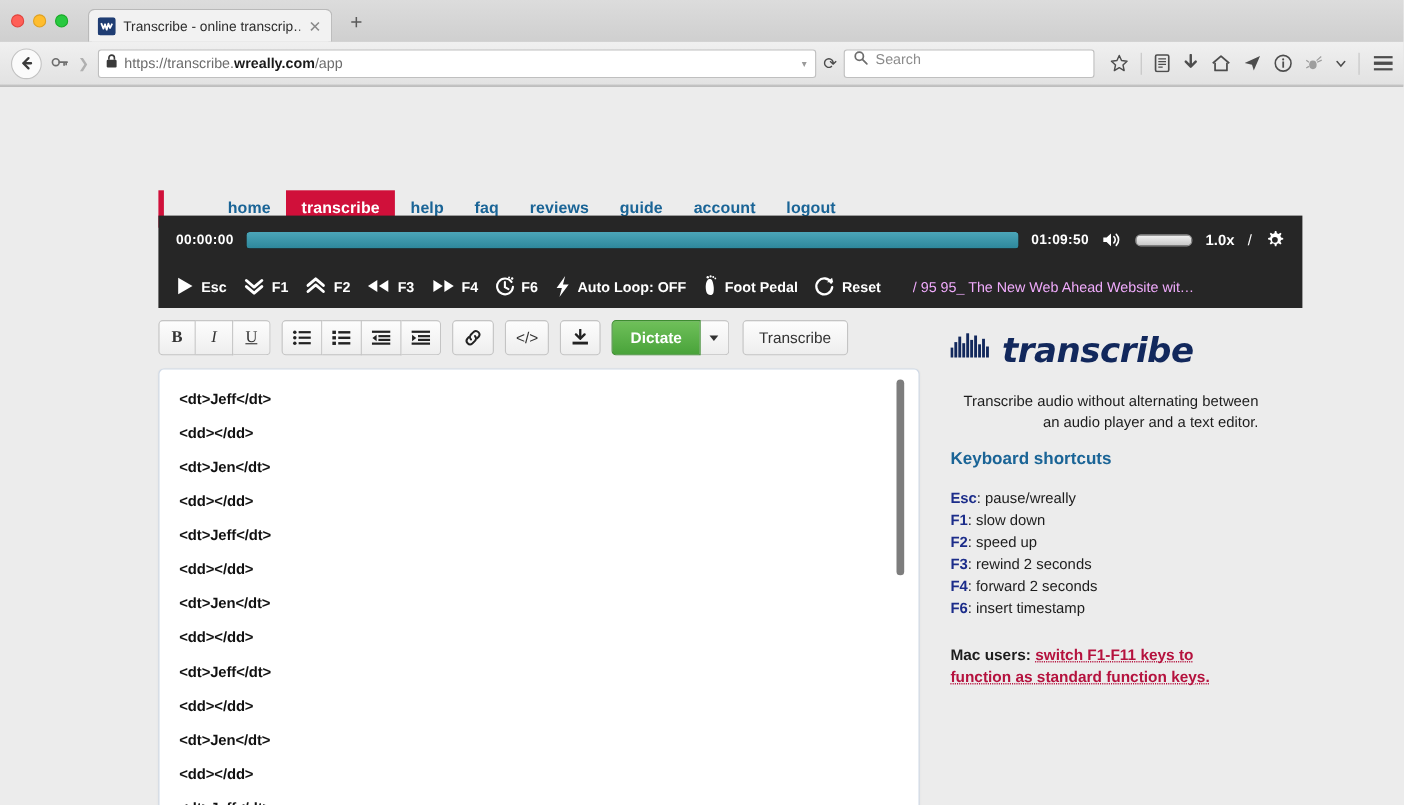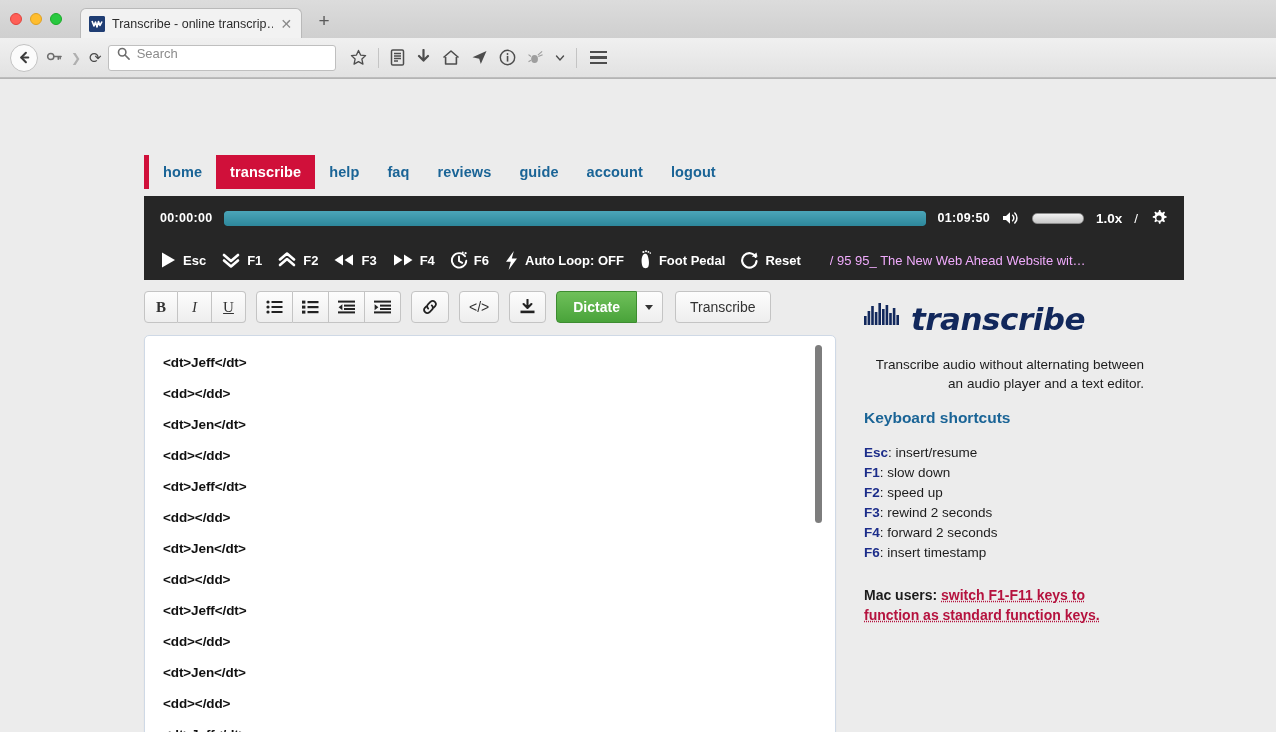--- a/index.html
+++ b/index.html
@@ -118,24 +118,25 @@
   .tb-icons { display: flex; align-items: center; gap: 11px; padding-left: 8px; }
   .tb-ico { color: #4d4d4d; display: flex; align-items: center; }
   .vdivider { width: 1px; height: 20px; background: #c4c4c4; }
   .hamburger { display: flex; flex-direction: column; gap: 3px; padding-left: 2px; }
   .hamburger i { display: block; width: 17px; height: 2.5px; background: #4d4d4d; }
 
   
   .page { position: relative; width: 1276px; height: 653px; background: #ececec; }
 
   .appnav {
-    position: absolute; left: 144px; top: 76px;
+    position: absolute; left: 144px; top: 94px;
     width: 992px; height: 34px;
     display: flex; align-items: stretch;
     border-left: 5px solid #d0103a;
+    padding-left: 44px;
   }
   .appnav a {
     display: flex; align-items: center;
     padding: 0 14px;
     font-size: 14.5px; font-weight: bold;
     color: #1a6496; text-decoration: none;
     letter-spacing: .1px;
   }
   .appnav a.active { background: #d0103a; color: #ffffff; }
 
@@ -306,20 +307,32 @@
       </svg>
     </div>
     <span class="key-icon">
       <svg width="17" height="15" viewBox="0 0 18 16">
         <circle cx="5" cy="8" r="3.3" stroke="#6d6d6d" stroke-width="1.6" fill="none"></circle>
         <path d="M8.3 8 H16 M13 8 V11 M15 8 V10.5" stroke="#6d6d6d" stroke-width="1.6" fill="none" stroke-linecap="round"></path>
       </svg>
     </span>
     <span class="sep-chev">❯</span>
 
+    <div class="urlbar">
+      <span class="lock">
+        <svg width="11" height="13" viewBox="0 0 11 13">
+          <rect x="1" y="5.4" width="9" height="7" rx="1" fill="#3a3a3a"></rect>
+          <path d="M3 5.4 V3.6 a2.5 2.5 0 0 1 5 0 V5.4" stroke="#3a3a3a" stroke-width="1.5" fill="none"></path>
+        </svg>
+      </span>
+      <span class="url-text"><span>https://transcribe.</span><b>wreally.com</b><span>/app</span></span>
+      <span class="url-right">
+        <span class="url-caret">▾</span>
+      </span>
+    </div>
     <span class="reload">⟳</span>
 
     <div class="searchbar">
       <span>
         <svg width="13" height="13" viewBox="0 0 14 14">
           <circle cx="5.6" cy="5.6" r="4" stroke="#6d6d6d" stroke-width="1.7" fill="none"></circle>
           <path d="M8.6 8.6 L13 13" stroke="#6d6d6d" stroke-width="1.7" stroke-linecap="round"></path>
         </svg>
       </span>
       <span class="search-ph">Search</span>
@@ -635,21 +648,21 @@
         </svg>
       </span>
       <span class="logo-word">transcribe</span>
     </div>
 
     <div class="tagline">Transcribe audio without alternating between an audio player and a text editor.</div>
 
     <div class="kbd-title">Keyboard shortcuts</div>
 
     <div class="kbd-list">
-      <div class="kbd-row"><b>Esc</b><span>: insert/resume</span></div>
+      <div class="kbd-row"><b>Esc</b><span>: pause/wreally</span></div>
       <div class="kbd-row"><b>F1</b><span>: slow down</span></div>
       <div class="kbd-row"><b>F2</b><span>: speed up</span></div>
       <div class="kbd-row"><b>F3</b><span>: rewind 2 seconds</span></div>
       <div class="kbd-row"><b>F4</b><span>: forward 2 seconds</span></div>
       <div class="kbd-row"><b>F6</b><span>: insert timestamp</span></div>
     </div>
 
     <div class="mac-note">
       <b>Mac users: </b><a class="mac-link" href="#">switch F1-F11 keys to function as standard function keys.</a>
     </div>

